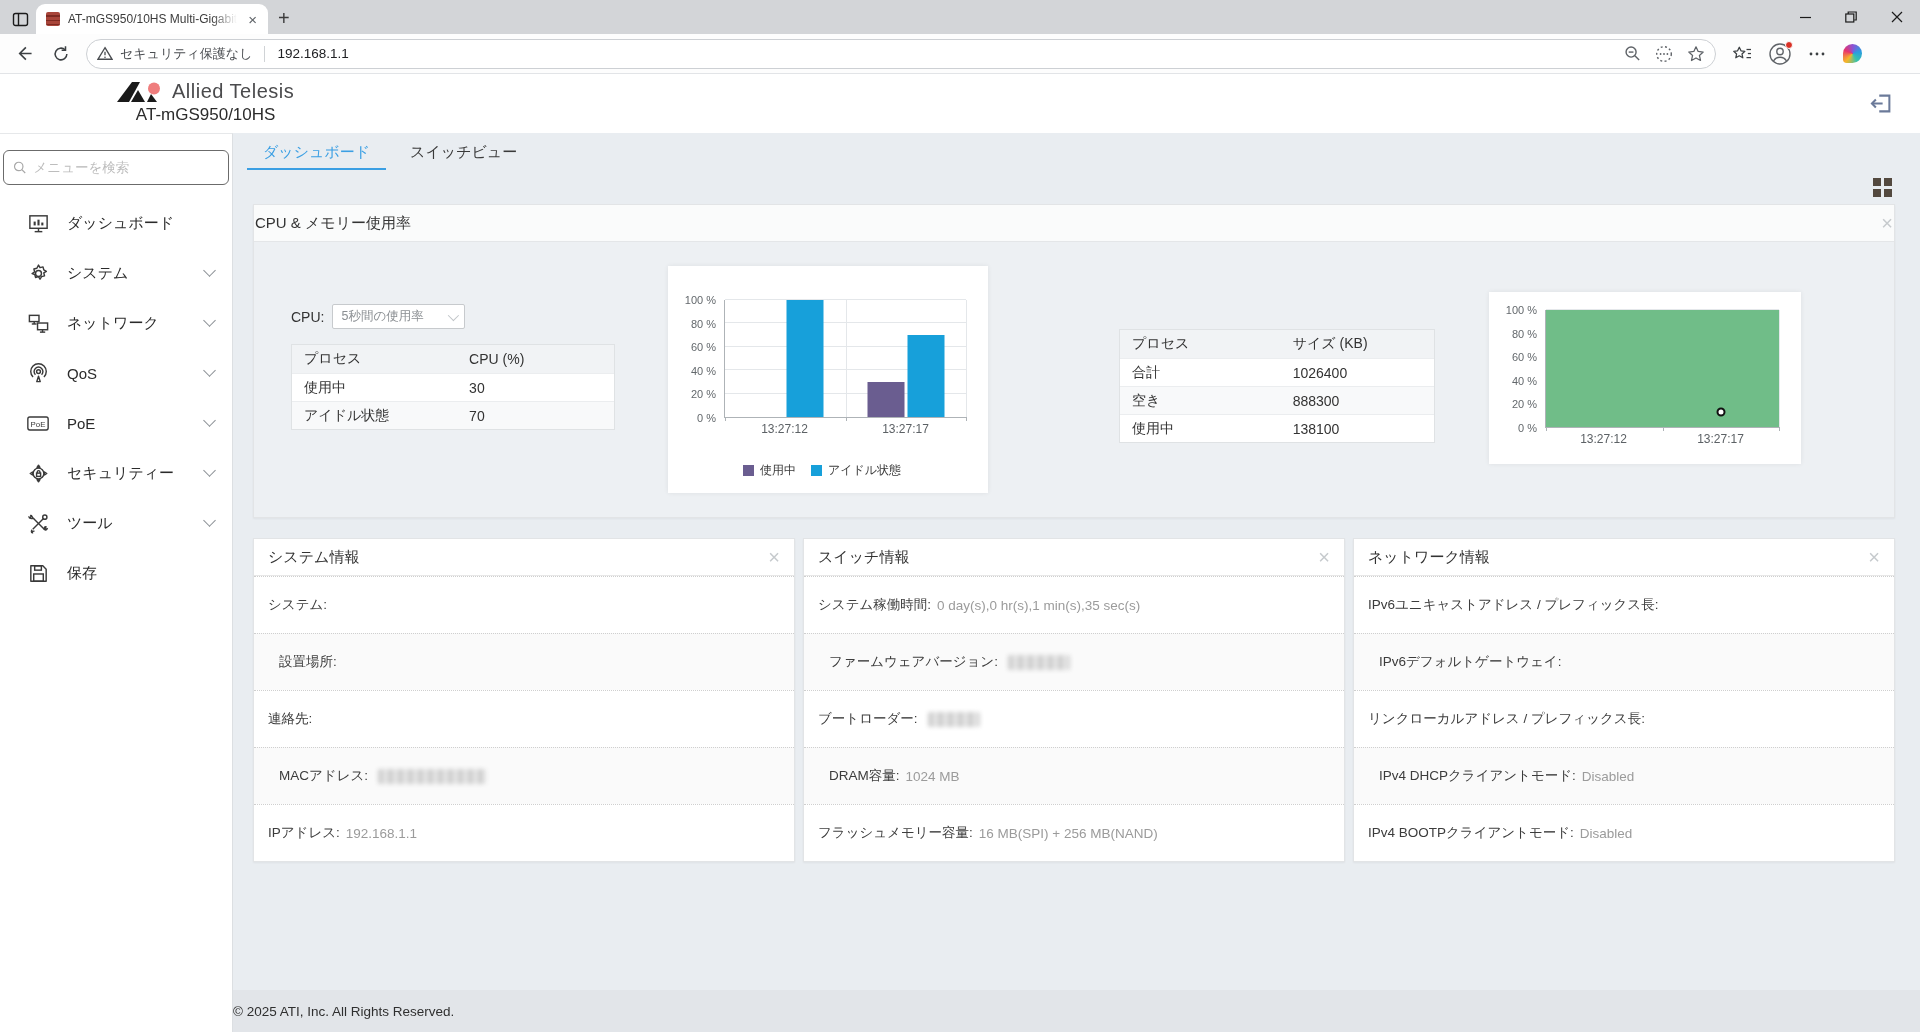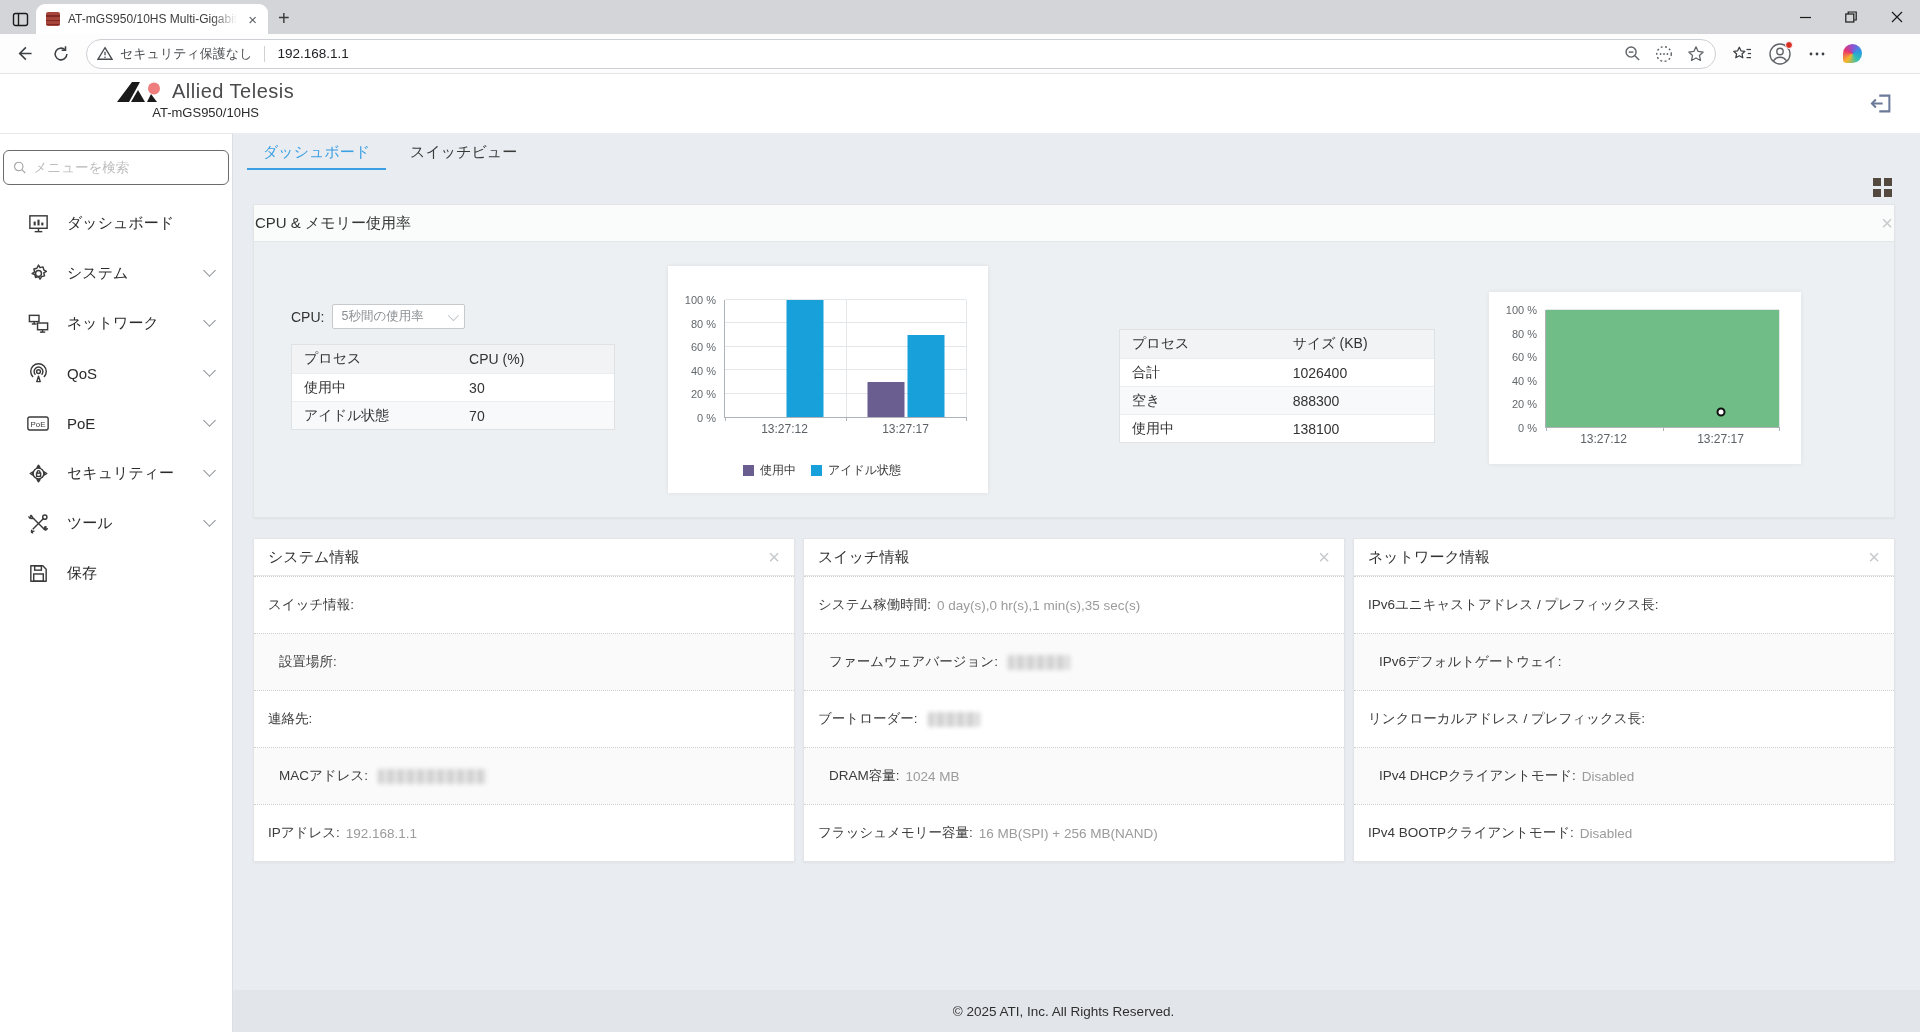--- a/index.html
+++ b/index.html
@@ -30,21 +30,21 @@
   .tb-right { display:flex; align-items:center; gap:17px; margin-left:16px; }
   .avatar-wrap { position:relative; width:22px; height:22px; }
   .avatar-dot { position:absolute; right:-2px; top:-2px; width:8px; height:8px; background:#d93025; border-radius:50%; border:1.5px solid #fdfdfd; }
   .copilot { width:19px; height:19px; border-radius:50% 50% 50% 20%; background:conic-gradient(from 220deg,#f7b529,#e8336d,#8a54d6,#2a9ce0,#35c3ad,#f7b529); }
 
   
   .page-header { height:59px; background:#fff; position:relative; flex:0 0 auto; }
   .brandblock { position:absolute; left:117px; top:6px; text-align:center; }
   .brandrow { display:flex; align-items:center; gap:9px; }
   .brandname { font-size:20px; color:#4b4b4d; letter-spacing:.5px; }
-  .model { font-size:13px; color:#2b2b2b; margin-top:2px; }
+  .model { font-size:17px; color:#2b2b2b; margin-top:2px; }
   .logout { position:absolute; right:24px; top:14px; width:30px; height:30px; display:flex; align-items:center; justify-content:center; }
 
   
   .page-body { flex:1; display:flex; min-height:0; }
   .sidebar { width:233px; background:#fff; border-right:1px solid #dcdfe2; border-top:1px solid #e6e8ea; flex:0 0 auto; padding-top:16px; }
   .searchbox { margin:0 3px; height:35px; border:1px solid #6b6b6b; border-radius:6px; display:flex; align-items:center; padding:0 9px; gap:7px; }
   .searchbox input { border:none; outline:none; font-size:13.5px; width:100%; font-family:inherit; color:#333; }
   .searchbox input::placeholder { color:#bdbdbd; }
   .menu { margin-top:13px; }
   .menu-item { height:50px; display:flex; align-items:center; padding:0 18px 0 26px; gap:17px; cursor:default; }
@@ -110,21 +110,21 @@
   .ipanel-title { font-size:15px; color:#333; flex:1; }
   .irow { height:57px; display:flex; align-items:center; padding:0 14px; border-top:1px dotted #cfcfcf; font-size:13.5px; gap:6px; }
   .irow:first-of-type { border-top:none; }
   .irow.alt { background:#fafafa;padding-left:25px; }
   .ilabel { color:#3c3c3c; white-space:nowrap; }
   .ivalue { color:#9b9b9b; white-space:nowrap; }
   .redact { height:15px; border-radius:2px; display:inline-block; margin-left:4px;
     background:repeating-linear-gradient(90deg,#cfcfcf 0 5px,#e4e4e4 5px 10px); filter:blur(2.2px); }
 
   .spacer { flex:1; }
-  .footer { height:42px; background:#e2e5e9; display:flex; align-items:center; justify-content:center; padding-right:26px; font-size:13.5px; color:#2f2f2f; flex:0 0 auto; }
+  .footer { height:42px; background:#e2e5e9; display:flex; align-items:center; justify-content:flex-start; padding-right:26px; font-size:13.5px; color:#2f2f2f; flex:0 0 auto; }
 
   svg { display:block; }
 </style>
 </head>
 <body>
 
 <div class="browser">
 
   <div class="tabstrip">
     <span class="ts-left-icon">
@@ -507,21 +507,21 @@
           </div>
         </section>
 
         <div class="panels-row">
             <section class="ipanel">
               <div class="ipanel-head">
                 <div class="ipanel-title">システム情報</div>
                 <div class="p-close">×</div>
               </div>
               <div class="irow">
-                <span class="ilabel">スイッチ情報:</span>
+                <span class="ilabel">システム:</span>
               </div>
               <div class="irow alt">
                 <span class="ilabel">設置場所:</span>
               </div>
               <div class="irow">
                 <span class="ilabel">連絡先:</span>
               </div>
               <div class="irow alt">
                 <span class="ilabel">MACアドレス:</span>
                 <span class="redact" style="width: 108px;"></span>

